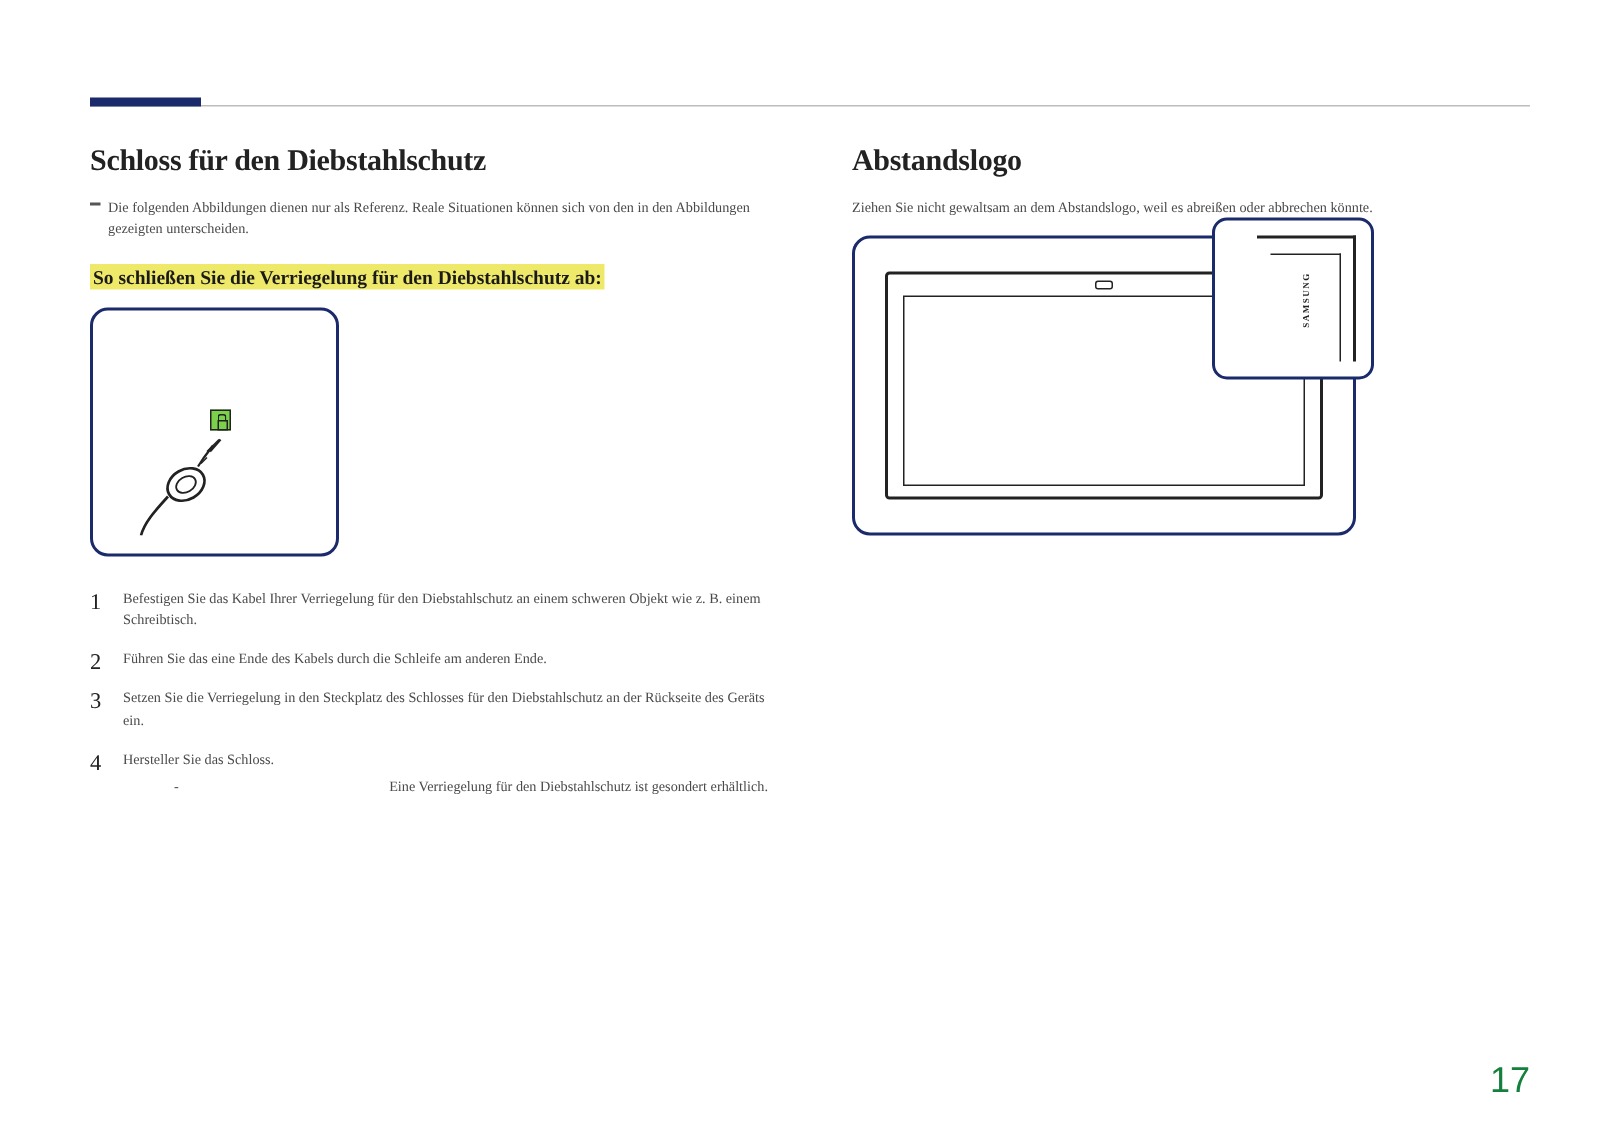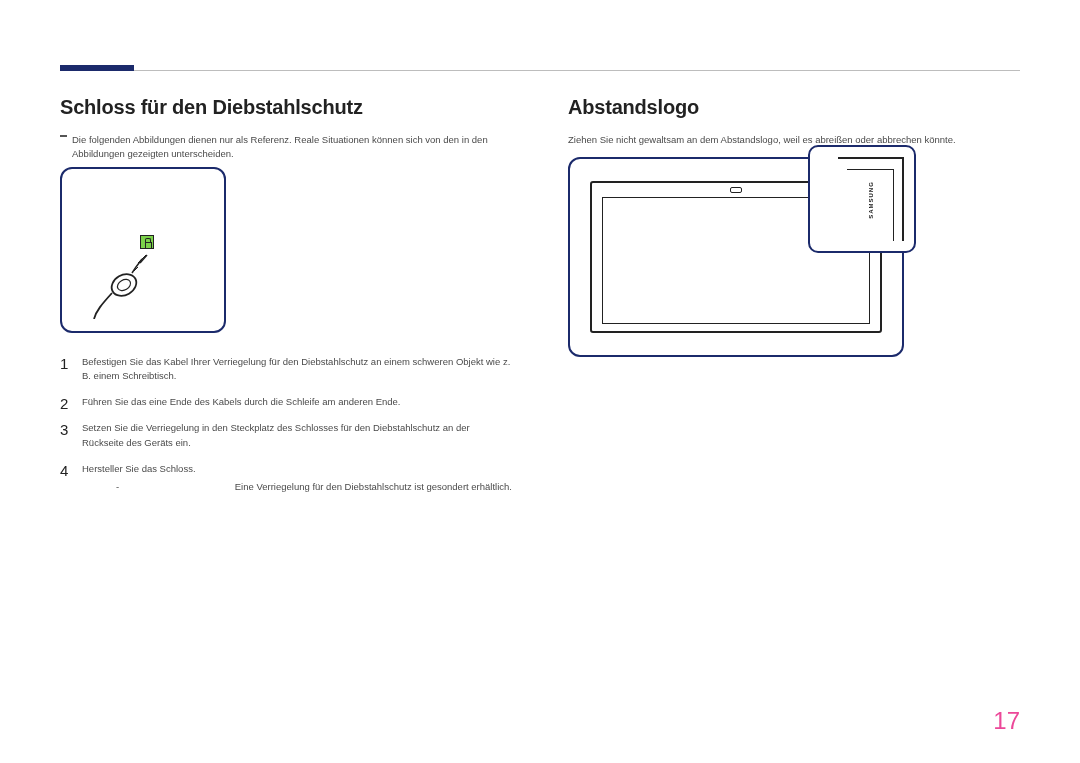--- a/index.html
+++ b/index.html
@@ -1,32 +1,32 @@
 <!DOCTYPE html>
 <html><head>
 <meta charset="utf-8">
 <style>
   * { box-sizing: border-box; margin: 0; padding: 0; }
   html, body { width: 1080px; height: 763px; background: #fff; font-family: Arial, Helvetica, sans-serif; color: #222; }
   .page { position: relative; width: 1080px; height: 763px; padding: 60px 60px 40px 60px; }
   .top-rule { position: absolute; top: 70px; left: 60px; right: 60px; height: 1px; background: #bdbdbd; }
   .top-rule::before { content: ""; position: absolute; left: 0; top: -5px; width: 74px; height: 6px; background: #1b2a6b; }
-  .columns { display: flex; gap: 56px; margin-top: 36px; }
+  .columns { display: flex; gap: 56px; margin-top: 36px; font-family: Liberation Serif, serif; }
   .col { flex: 1 1 0; min-width: 0; }
   .h1 { font-size: 20px; font-weight: 700; color: #222; margin-bottom: 14px; letter-spacing: -0.2px; }
   .note-line { position: relative; padding-left: 12px; font-size: 9.5px; line-height: 1.45; color: #4a4a4a; margin-bottom: 6px; }
   .note-line::before { content: ""; position: absolute; left: 0; top: 2px; width: 7px; height: 1.6px; background: #555; }
   .h2 { font-size: 13px; font-weight: 700; color: #1a1a1a; margin-top: 16px; margin-bottom: 12px; }
   .highlight { background: #efe96a; padding: 1px 2px; }
   .lock-figure { width: 166px; height: 166px; border: 2px solid #1b2a6b; border-radius: 12px; position: relative; margin-bottom: 22px; }
   .lock-slot { position: absolute; top: 66px; left: 78px; width: 14px; height: 14px; background: #7bd14a; border: 1px solid #222; }
   .lock-slot::after { content: ""; position: absolute; left: 4px; top: 2px; width: 4px; height: 4px; border: 1px solid #222; border-bottom: none; border-radius: 2px 2px 0 0; }
   .lock-slot::before { content: ""; position: absolute; left: 4px; top: 6px; width: 5px; height: 5px; border: 1px solid #222; }
   .lock-cable { position: absolute; top: 80px; left: 30px; width: 70px; height: 70px; }
-  .page-num { position: absolute; right: 60px; bottom: 28px; font-size: 24px; color: #ec4899; font-weight: 300; }
+  .page-num { position: absolute; right: 60px; bottom: 28px; font-size: 24px; color: #15803d; font-weight: 300; }
   ol.steps { list-style: none; counter-reset: step; }
   ol.steps > li { position: relative; padding-left: 22px; margin-bottom: 12px; font-size: 9.5px; color: #4a4a4a; line-height: 1.5; }
   ol.steps > li::before { counter-increment: step; content: counter(step); position: absolute; left: 0; top: -2px; font-size: 15px; font-weight: 400; color: #222; }
   .sub { font-size: 9.5px; color: #4a4a4a; line-height: 1.5; margin-bottom: 6px; padding-left: 26px; position: relative; text-align: right; }
   .sub::before { content: "-"; position: absolute; left: 12px; top: 0; }
   .sub-wrap { padding-left: 22px; margin-top: 4px; }
   .right-figure { width: 336px; height: 200px; border: 2px solid #1b2a6b; border-radius: 12px; position: relative; margin-top: 10px; }
   .outer-dev { position: absolute; left: 20px; top: 22px; right: 20px; bottom: 22px; border: 2px solid #222; border-radius: 3px; }
   .outer-dev::after { content: ""; position: absolute; left: 50%; top: 4px; width: 10px; height: 4.5px; border: 1px solid #222; transform: translateX(-50%); border-radius: 2px; }
   .outer-screen { position: absolute; left: 10px; top: 14px; right: 10px; bottom: 7px; border: 1.5px solid #222; }
@@ -41,20 +41,21 @@
 <div class="page">
   <div class="top-rule"></div>
 
   <div class="columns">
 
     <div class="col">
       <div class="h1">Schloss für den Diebstahlschutz</div>
 
       <div class="note-line">Die folgenden Abbildungen dienen nur als Referenz. Reale Situationen können sich von den in den Abbildungen gezeigten unterscheiden.</div>
 
+      <div class="h2"><span class="highlight">So schließen Sie die Verriegelung für den Diebstahlschutz ab:</span></div>
 
       <div class="lock-figure">
         <div class="lock-slot"></div>
         <svg class="lock-cable" viewBox="0 0 70 70">
           <path d="M55 6 L48 14" stroke="#222" stroke-width="1.5" fill="none"></path>
           <path d="M50 10 L44 18 L40 24" stroke="#222" stroke-width="1.5" fill="none"></path>
           <ellipse cx="32" cy="36" rx="13" ry="10" transform="rotate(-30 32 36)" stroke="#222" stroke-width="1.8" fill="#fff"></ellipse>
           <ellipse cx="32" cy="36" rx="7" ry="5" transform="rotate(-30 32 36)" stroke="#222" stroke-width="1.2" fill="#fff"></ellipse>
           <path d="M20 44 C 10 55, 4 62, 2 70" stroke="#222" stroke-width="1.8" fill="none"></path>
           <path d="M46 14 L50 10 L54 6 M46 18 L42 22" stroke="#222" stroke-width="1" fill="none"></path>

